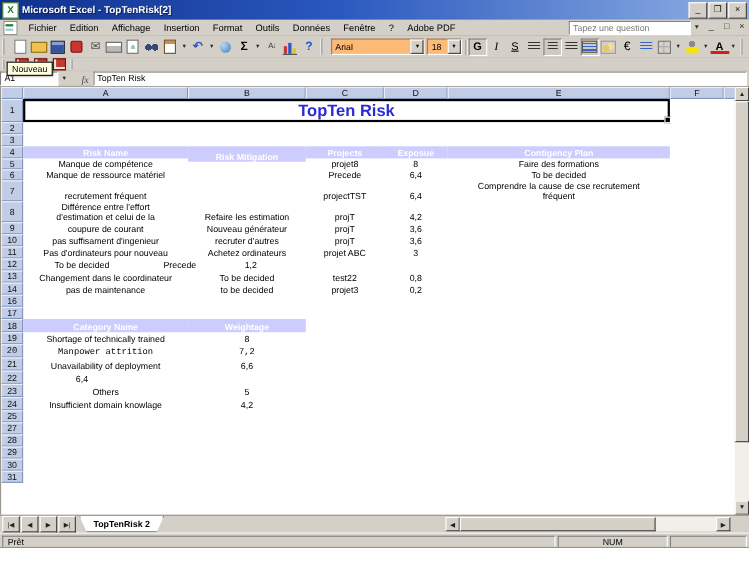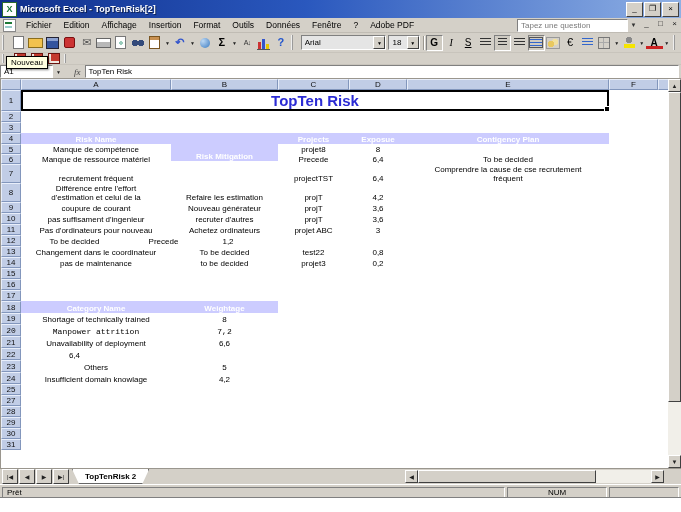--- a/index.html
+++ b/index.html
@@ -54,21 +54,21 @@
   .i-align-center::before{width:9px;}
   .i-align-right::before{width:11px;}
   .i-merge-center::before{content:"";width:12px;height:9px;border:1px solid #555;background:repeating-linear-gradient(to bottom,#36c 1px 2px,transparent 2px 4px);}
   .i-currency-style::before{content:"";width:12px;height:10px;background:radial-gradient(circle at 4px 6px,#e8c860 3px,transparent 3px),radial-gradient(circle at 8px 4px,#f0e0a0 3px,transparent 3px);border:1px solid #999;}
   .i-euro{font-size:11px;color:#000;}
   .i-increase-indent::before{content:"";width:11px;height:9px;background:repeating-linear-gradient(to bottom,#36c 0 1px,transparent 1px 3px);}
   .i-borders::before{content:"";width:10px;height:10px;border:1px solid #777;background:linear-gradient(#aaa,#aaa),linear-gradient(#aaa,#aaa);background-size:10px 1px,1px 10px;background-position:0 4px,4px 0;background-repeat:no-repeat;}
   .i-fill-color::before{content:"";width:11px;height:11px;background:linear-gradient(transparent 0 7px,#f5e400 7px),radial-gradient(circle at 5px 3px,#8a8a8a 3px,transparent 3px);}
   .i-font-color{font-weight:bold;font-size:10px;background:linear-gradient(transparent 0 11px,#cc2222 11px 14px,transparent 14px);}
   .i-pdf::before{content:"";width:10px;height:9px;background:#c43a2e;border:1px solid #6a1410;box-shadow:inset 2px -2px 0 #f0e8e0;}
-  .combo{height:13px;background:#e5e5e5;border:1px solid;border-color:#808080 #fff #fff #808080;display:flex;align-items:center;font-size:8px;padding-left:3px;margin:0 1px;}
+  .combo{height:13px;background:#fdba74;border:1px solid;border-color:#808080 #fff #fff #808080;display:flex;align-items:center;font-size:8px;padding-left:3px;margin:0 1px;}
   .combo .carrow{margin-left:auto;width:10px;height:11px;background:#d4d0c8;border:1px solid;border-color:#fff #404040 #404040 #fff;font-size:5px;display:flex;align-items:center;justify-content:center;}
 
   
   .formulabar{height:13px;background:#d4d0c8;display:flex;align-items:center;border-bottom:1px solid #9a968e;}
   .namebox{width:48px;height:11px;background:#fff;border:1px solid;border-color:#808080 #fff #fff #808080;font-size:8px;padding-left:3px;line-height:11px;}
   .nb-arrow{width:11px;height:11px;font-size:5px;display:flex;align-items:center;justify-content:center;color:#222;}
   .fx{font-style:italic;font-family:"Liberation Serif",serif;font-size:9px;color:#444;margin:0 4px 0 10px;}
   .formula-input{flex:1;height:11px;background:#fff;border:1px solid;border-color:#808080 #fff #fff #808080;font-size:8px;line-height:11px;padding-left:3px;margin-right:2px;}
 
   .tooltip{position:absolute;left:6px;top:56px;background:#ffffe1;border:1px solid #000;font-size:8px;padding:1px 4px;z-index:50;box-shadow:1px 1px 2px rgba(0,0,0,.45);}
@@ -243,32 +243,33 @@
           <div class="cell" style="width: 150px; height: 11px;"></div>
           <div class="cell" style="width: 107px; height: 11px;"></div>
           <div class="cell" style="width: 71px; height: 11px;"></div>
           <div class="cell" style="width: 58px; height: 11px;"></div>
           <div class="cell" style="width: 202px; height: 11px;"></div>
           <div class="cell" style="width: 49px; height: 11px;"></div>
         </div>
         <div class="sheet-row" style="height: 11px;">
           <div class="hdr-cell" style="width: 20px; height: 11px;">4</div>
           <div class="cell band-cell" style="width: 150px; height: 11px;">Risk Name</div>
-          <div class="cell band-cell" style="width: 107px; height: 28px;">Risk Mitigation</div>
+          <div class="cell band-cell" style="width: 107px; height: 14px;">Risk Mitigation</div>
           <div class="cell band-cell" style="width: 71px; height: 11px;">Projects</div>
           <div class="cell band-cell" style="width: 58px; height: 11px;">Exposue</div>
           <div class="cell band-cell" style="width: 202px; height: 11px;">Contigency Plan</div>
           <div class="cell" style="width: 49px; height: 11px;"></div>
         </div>
         <div class="sheet-row" style="height: 10px;">
           <div class="hdr-cell" style="width: 20px; height: 10px;">5</div>
           <div class="cell" style="width: 150px; height: 10px;">Manque de compétence</div>
           <div class="cell" style="width: 107px; height: 10px;"></div>
           <div class="cell" style="width: 71px; height: 10px;">projet8</div>
           <div class="cell" style="width: 58px; height: 10px;">8</div>
+          <div class="cell" style="width: 202px; height: 10px;">Faire des formations</div>
           <div class="cell" style="width: 49px; height: 10px;"></div>
         </div>
         <div class="sheet-row" style="height: 10px;">
           <div class="hdr-cell" style="width: 20px; height: 10px;">6</div>
           <div class="cell" style="width: 150px; height: 10px;">Manque de ressource matériel</div>
           <div class="cell" style="width: 107px; height: 10px;"></div>
           <div class="cell" style="width: 71px; height: 10px;">Precede</div>
           <div class="cell" style="width: 58px; height: 10px;">6,4</div>
           <div class="cell" style="width: 202px; height: 10px;">To be decided</div>
           <div class="cell" style="width: 49px; height: 10px;"></div>
@@ -336,29 +337,20 @@
           <div class="cell" style="width: 58px; height: 11px;">0,8</div>
           <div class="cell" style="width: 202px; height: 11px;"></div>
           <div class="cell" style="width: 49px; height: 11px;"></div>
         </div>
         <div class="sheet-row" style="height: 11px;">
           <div class="hdr-cell" style="width: 20px; height: 11px;">14</div>
           <div class="cell" style="width: 150px; height: 11px;">pas de maintenance</div>
           <div class="cell" style="width: 107px; height: 11px;">to be decided</div>
           <div class="cell" style="width: 71px; height: 11px;">projet3</div>
           <div class="cell" style="width: 58px; height: 11px;">0,2</div>
-          <div class="cell" style="width: 202px; height: 11px;"></div>
-          <div class="cell" style="width: 49px; height: 11px;"></div>
-        </div>
-        <div class="sheet-row" style="height: 11px;">
-          <div class="hdr-cell" style="width: 20px; height: 11px;">15</div>
-          <div class="cell" style="width: 150px; height: 11px;"></div>
-          <div class="cell" style="width: 107px; height: 11px;"></div>
-          <div class="cell" style="width: 71px; height: 11px;"></div>
-          <div class="cell" style="width: 58px; height: 11px;"></div>
           <div class="cell" style="width: 202px; height: 11px;"></div>
           <div class="cell" style="width: 49px; height: 11px;"></div>
         </div>
         <div class="sheet-row" style="height: 11px;">
           <div class="hdr-cell" style="width: 20px; height: 11px;">16</div>
           <div class="cell" style="width: 150px; height: 11px;"></div>
           <div class="cell" style="width: 107px; height: 11px;"></div>
           <div class="cell" style="width: 71px; height: 11px;"></div>
           <div class="cell" style="width: 58px; height: 11px;"></div>
           <div class="cell" style="width: 202px; height: 11px;"></div>

